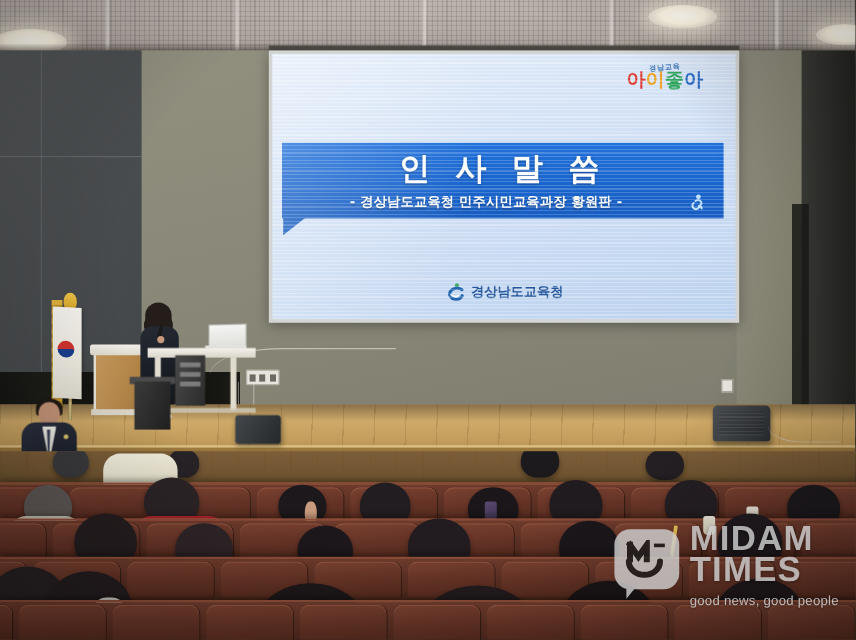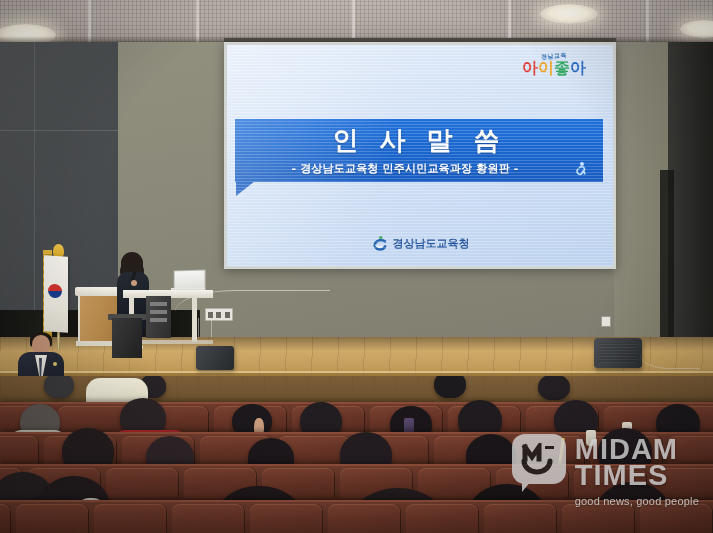--- a/index.html
+++ b/index.html
@@ -474,21 +474,21 @@
   }
   .vignette{
     position:absolute;inset:0;
     background:radial-gradient(ellipse at 50% 42%, rgba(0,0,0,0) 52%, rgba(0,0,0,.30) 100%);
     pointer-events:none;
   }
 
   
   .watermark{
     position:absolute;right:14px;bottom:26px;
-    display:flex;align-items:flex-start;gap:9px;
+    display:flex;align-items:center;gap:9px;
     opacity:.82;
   }
   .wm-badge{
     width:54px;height:58px;position:relative;flex:none;
   }
   .wm-badge .bubble{
     position:absolute;left:0;top:0;width:54px;height:50px;
     background:#cfcfcf;border-radius:13px;
   }
   .wm-badge .bubble::after{

